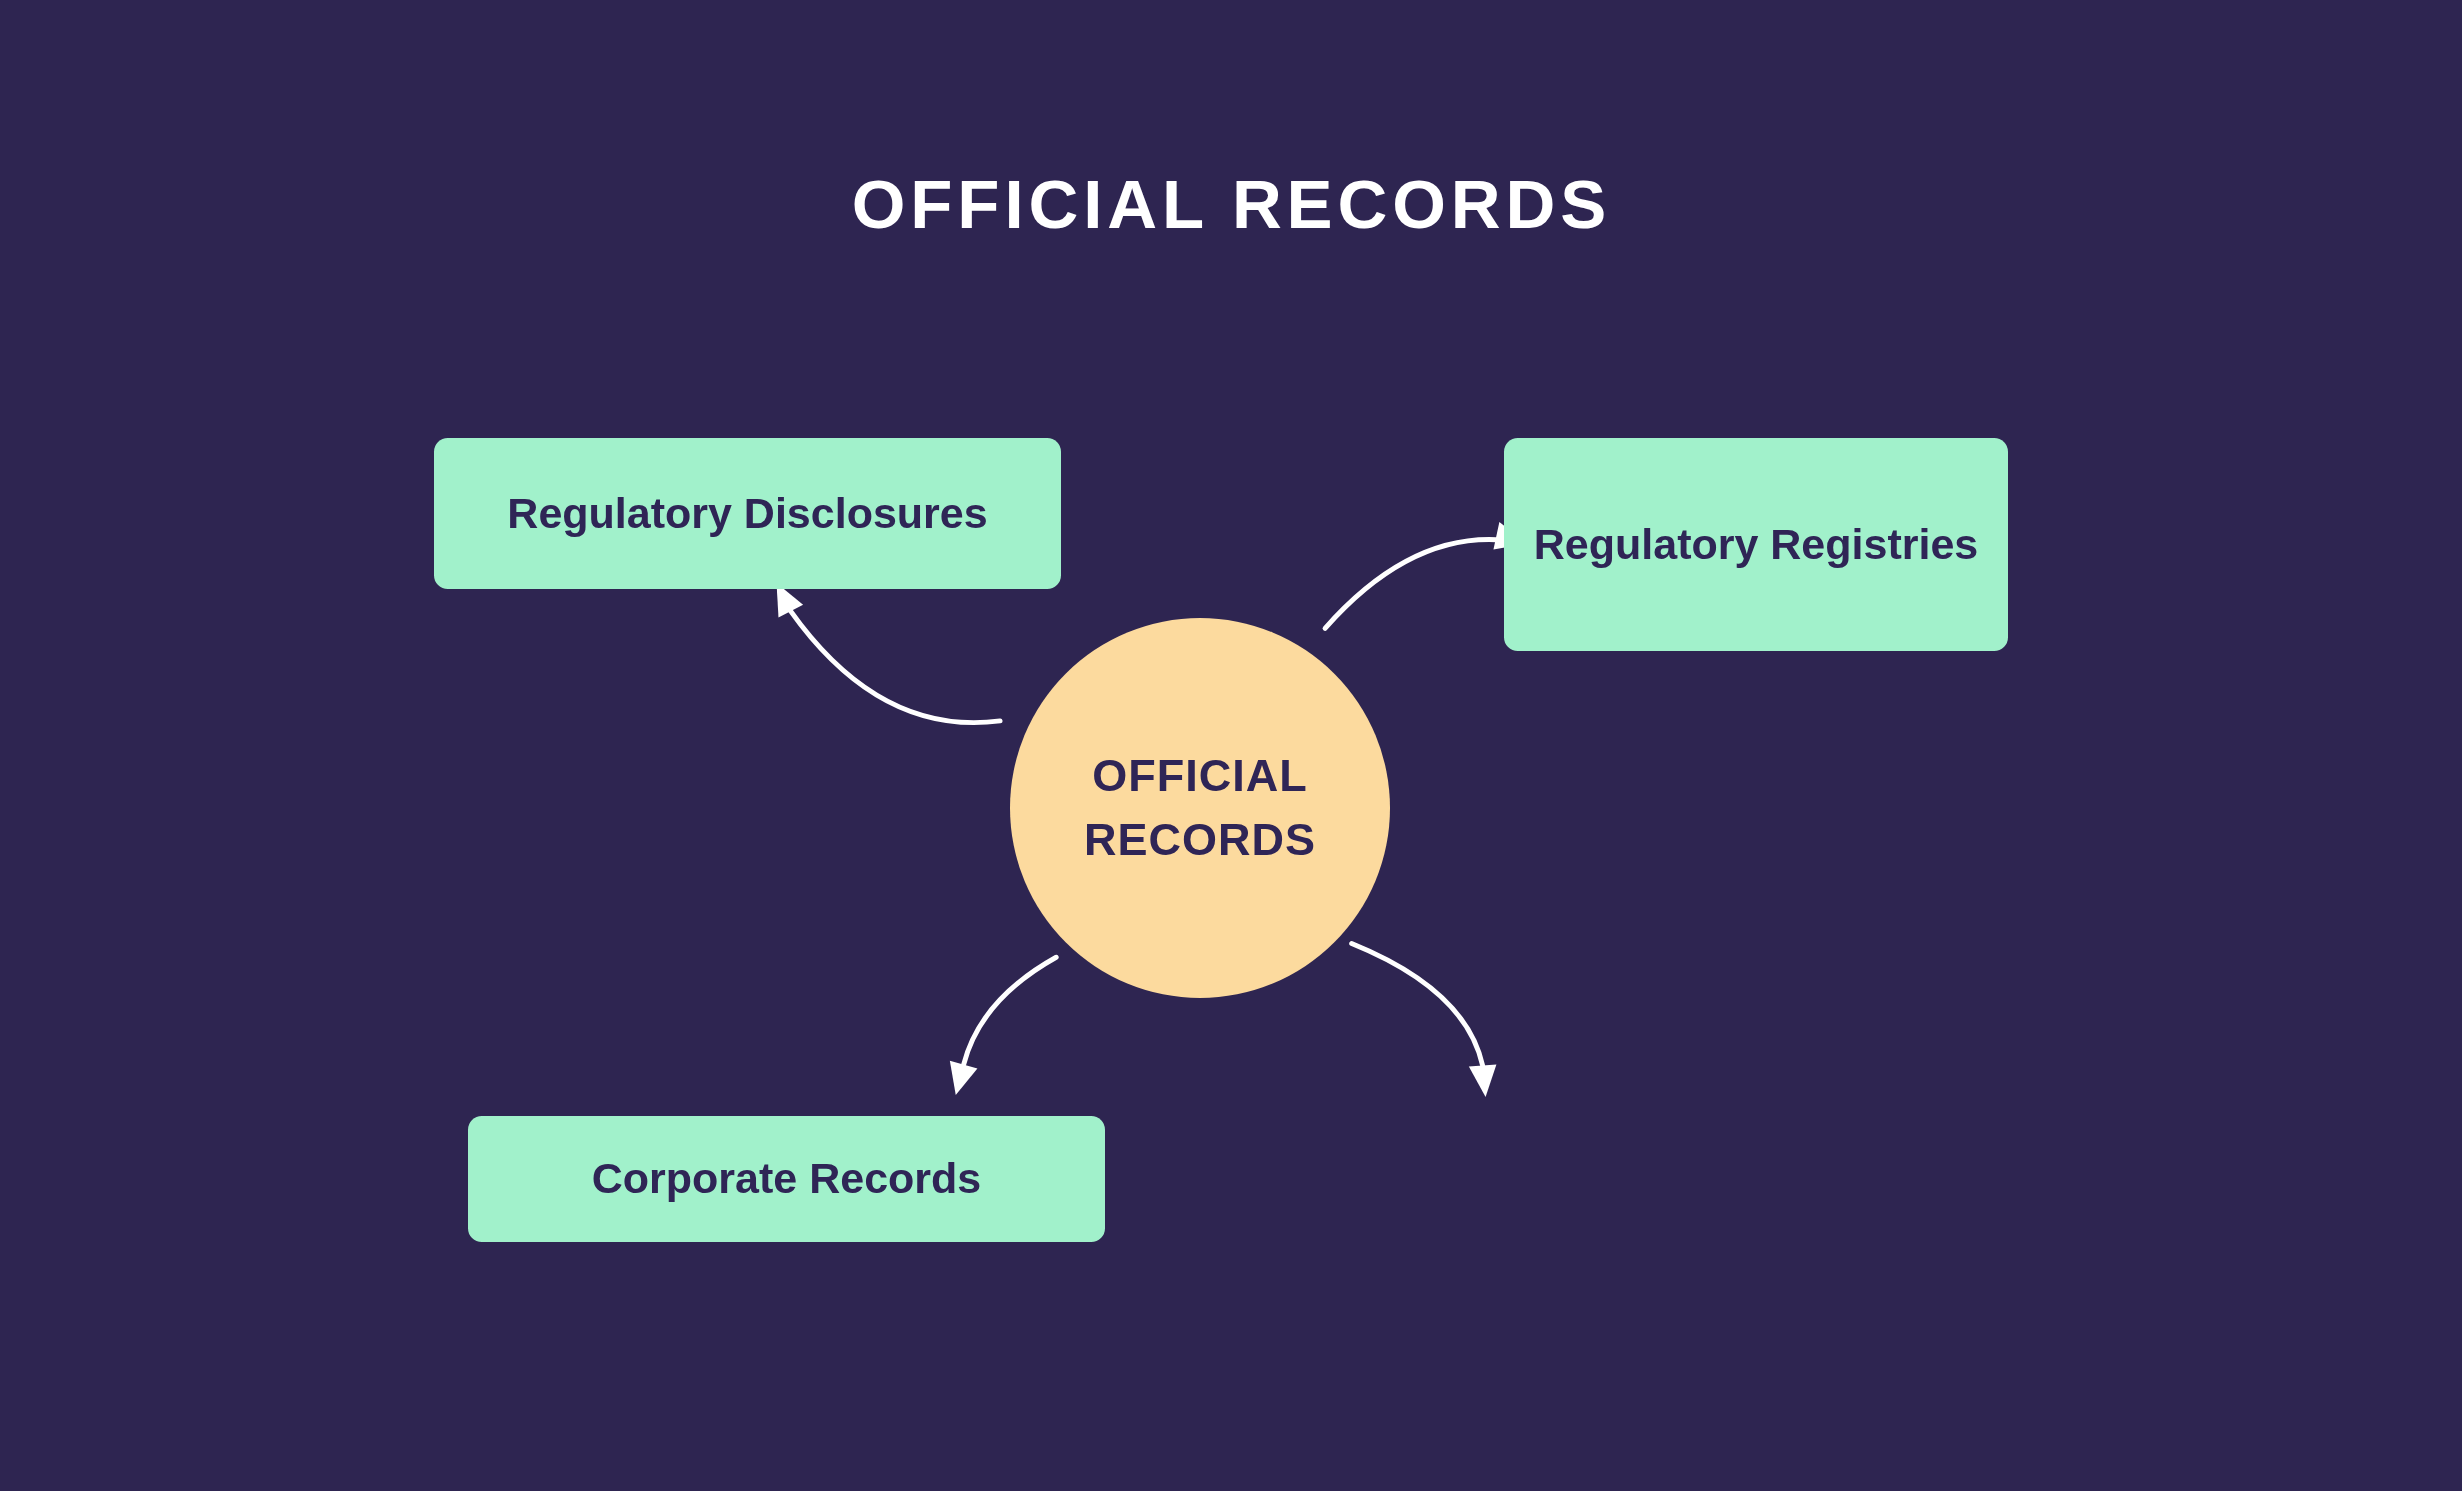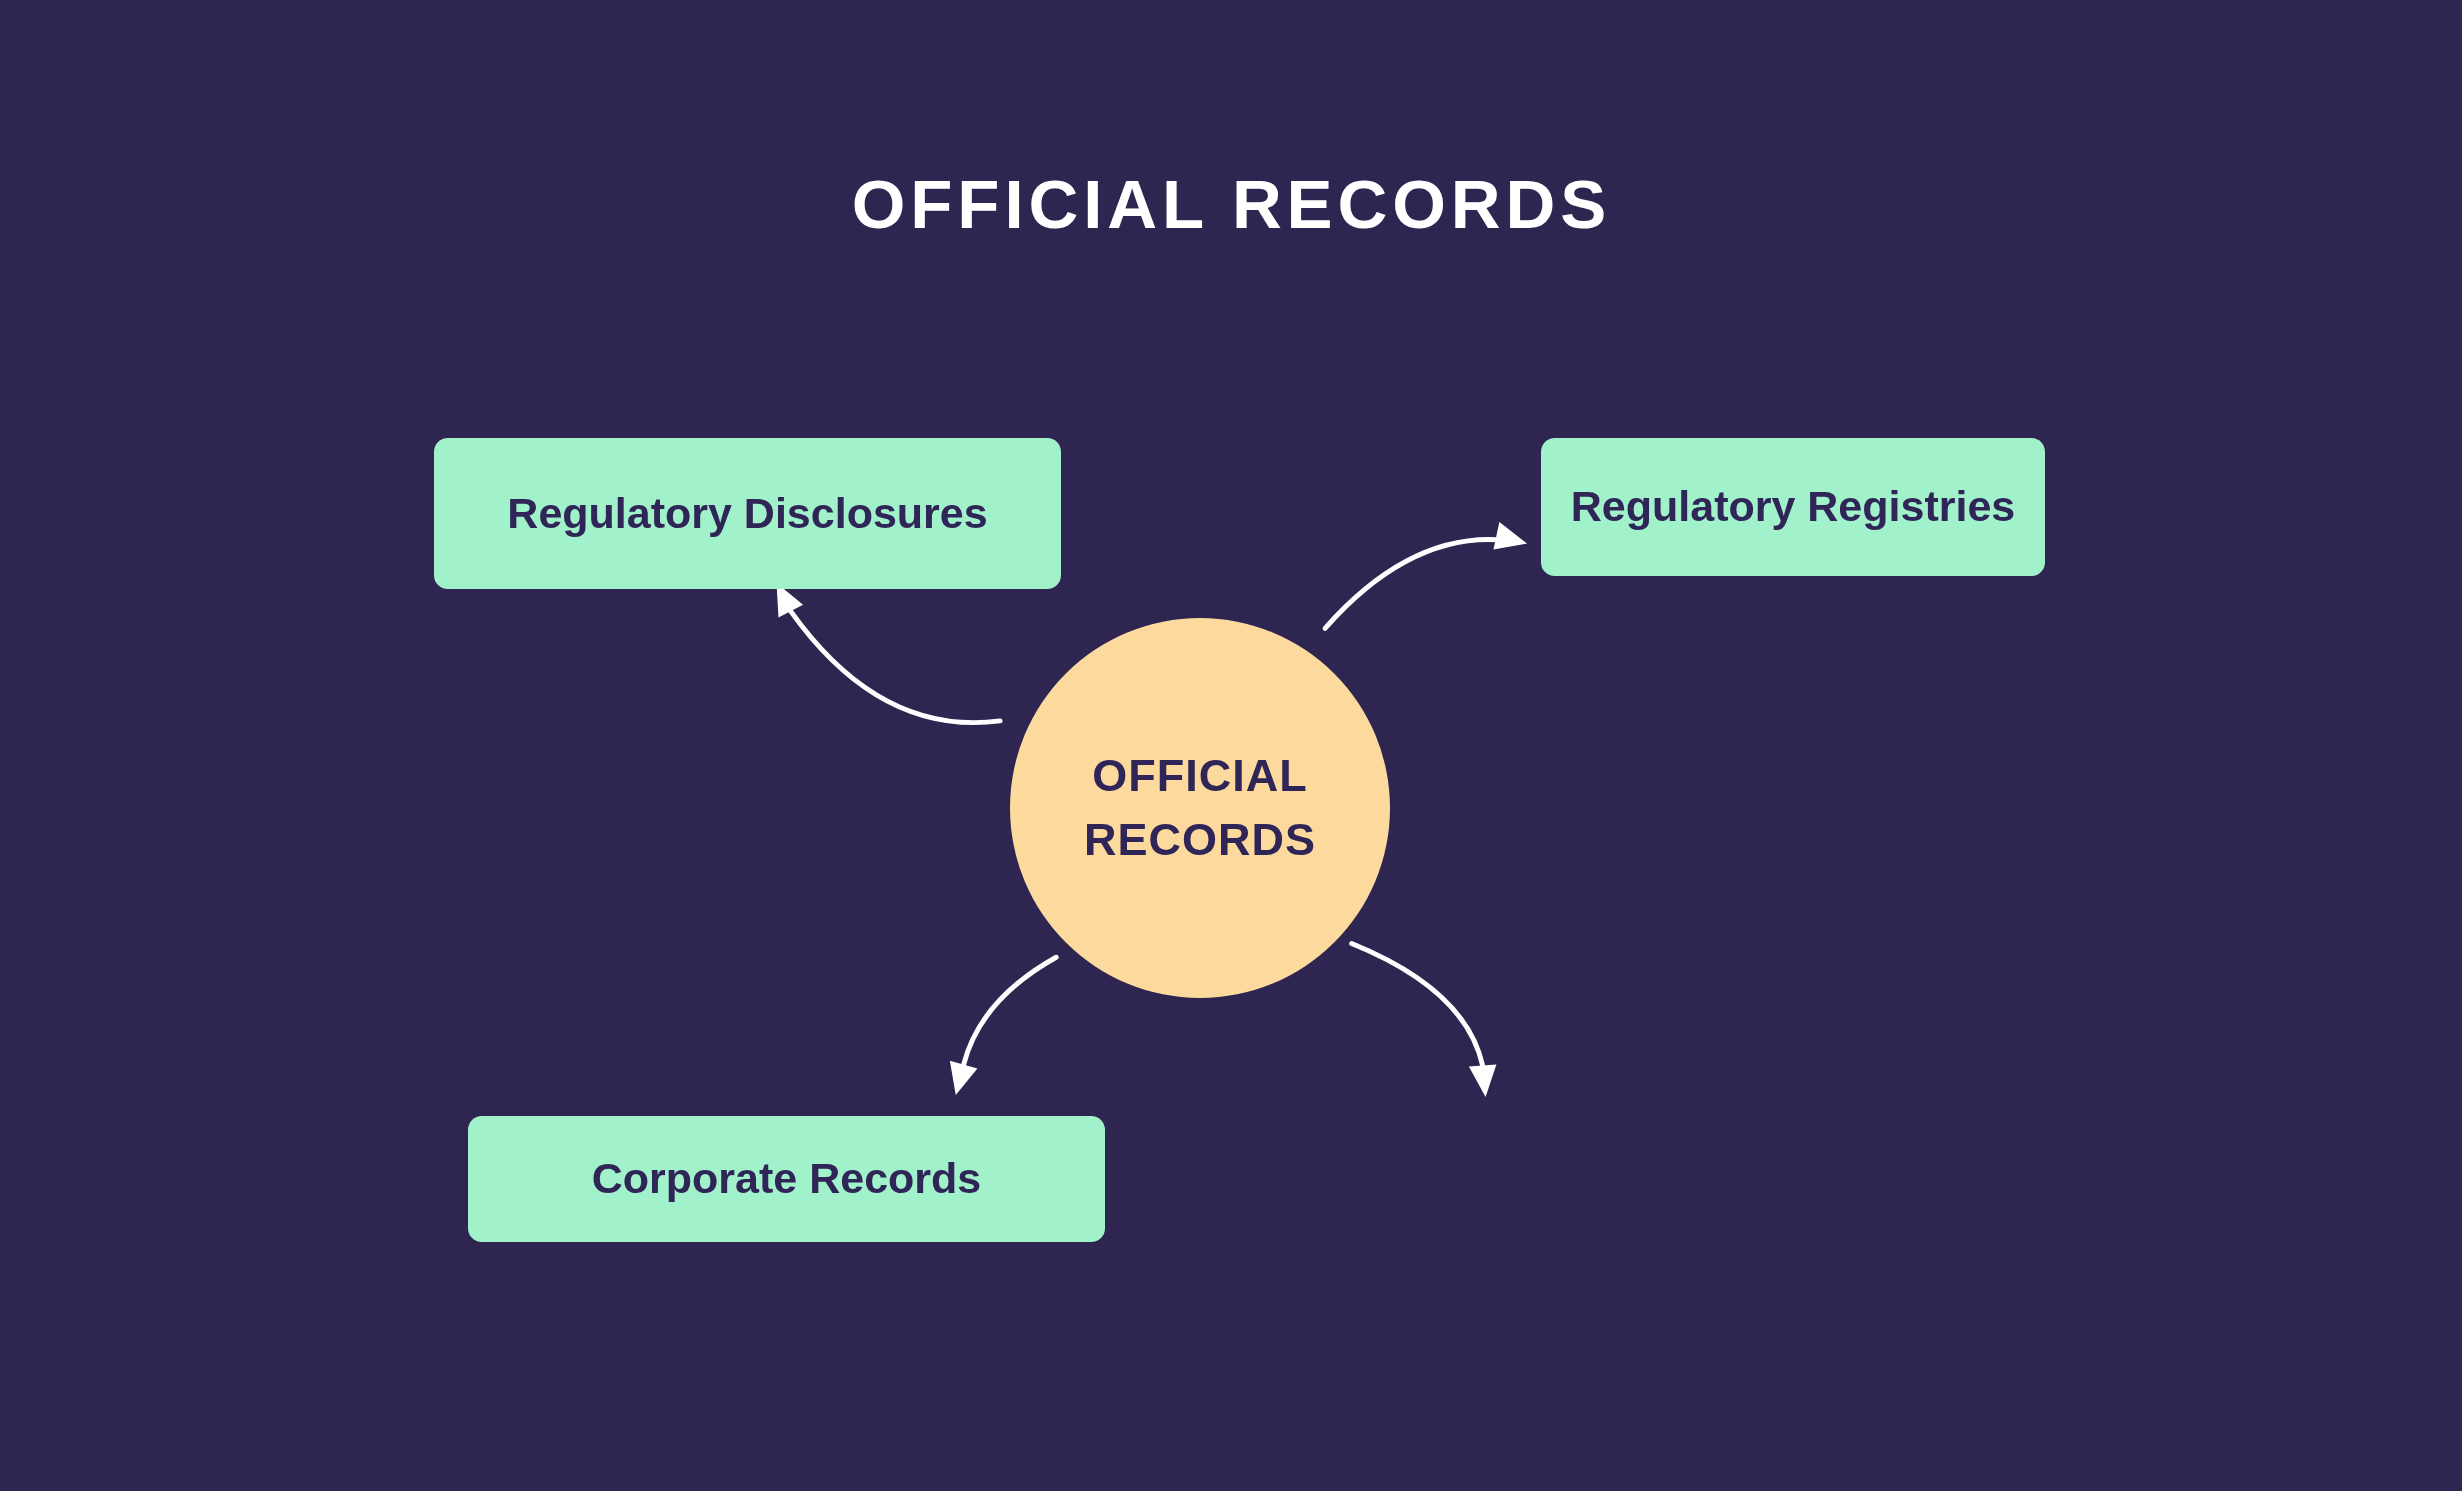--- a/index.html
+++ b/index.html
@@ -58,21 +58,21 @@
     align-items:center;
     justify-content:center;
     text-align:center;
     color:var(--text-dark);
     font-size:43px;
     font-weight:700;
     line-height:1.3;
     padding:0 19.7px;
   }
   .node-top-left    {left:434px;  top:438px;  width:627px; height:151px;}
-  .node-top-right   {left:1541px; top:438px;  width:504px; height:138px;}
+  .node-top-right   {left:1504px; top:438px;  width:504px; height:213px;}
   .node-bottom-left {left:468px;  top:1116px; width:637px; height:126px;}
   .node-bottom-right{left:1299px; top:1116px; width:669px; height:126px;}
   .center-node{
     position:absolute;
     left:1010px;
     top:618px;
     width:380px;
     height:380px;
     border-radius:50%;
     background:var(--center-fill);

